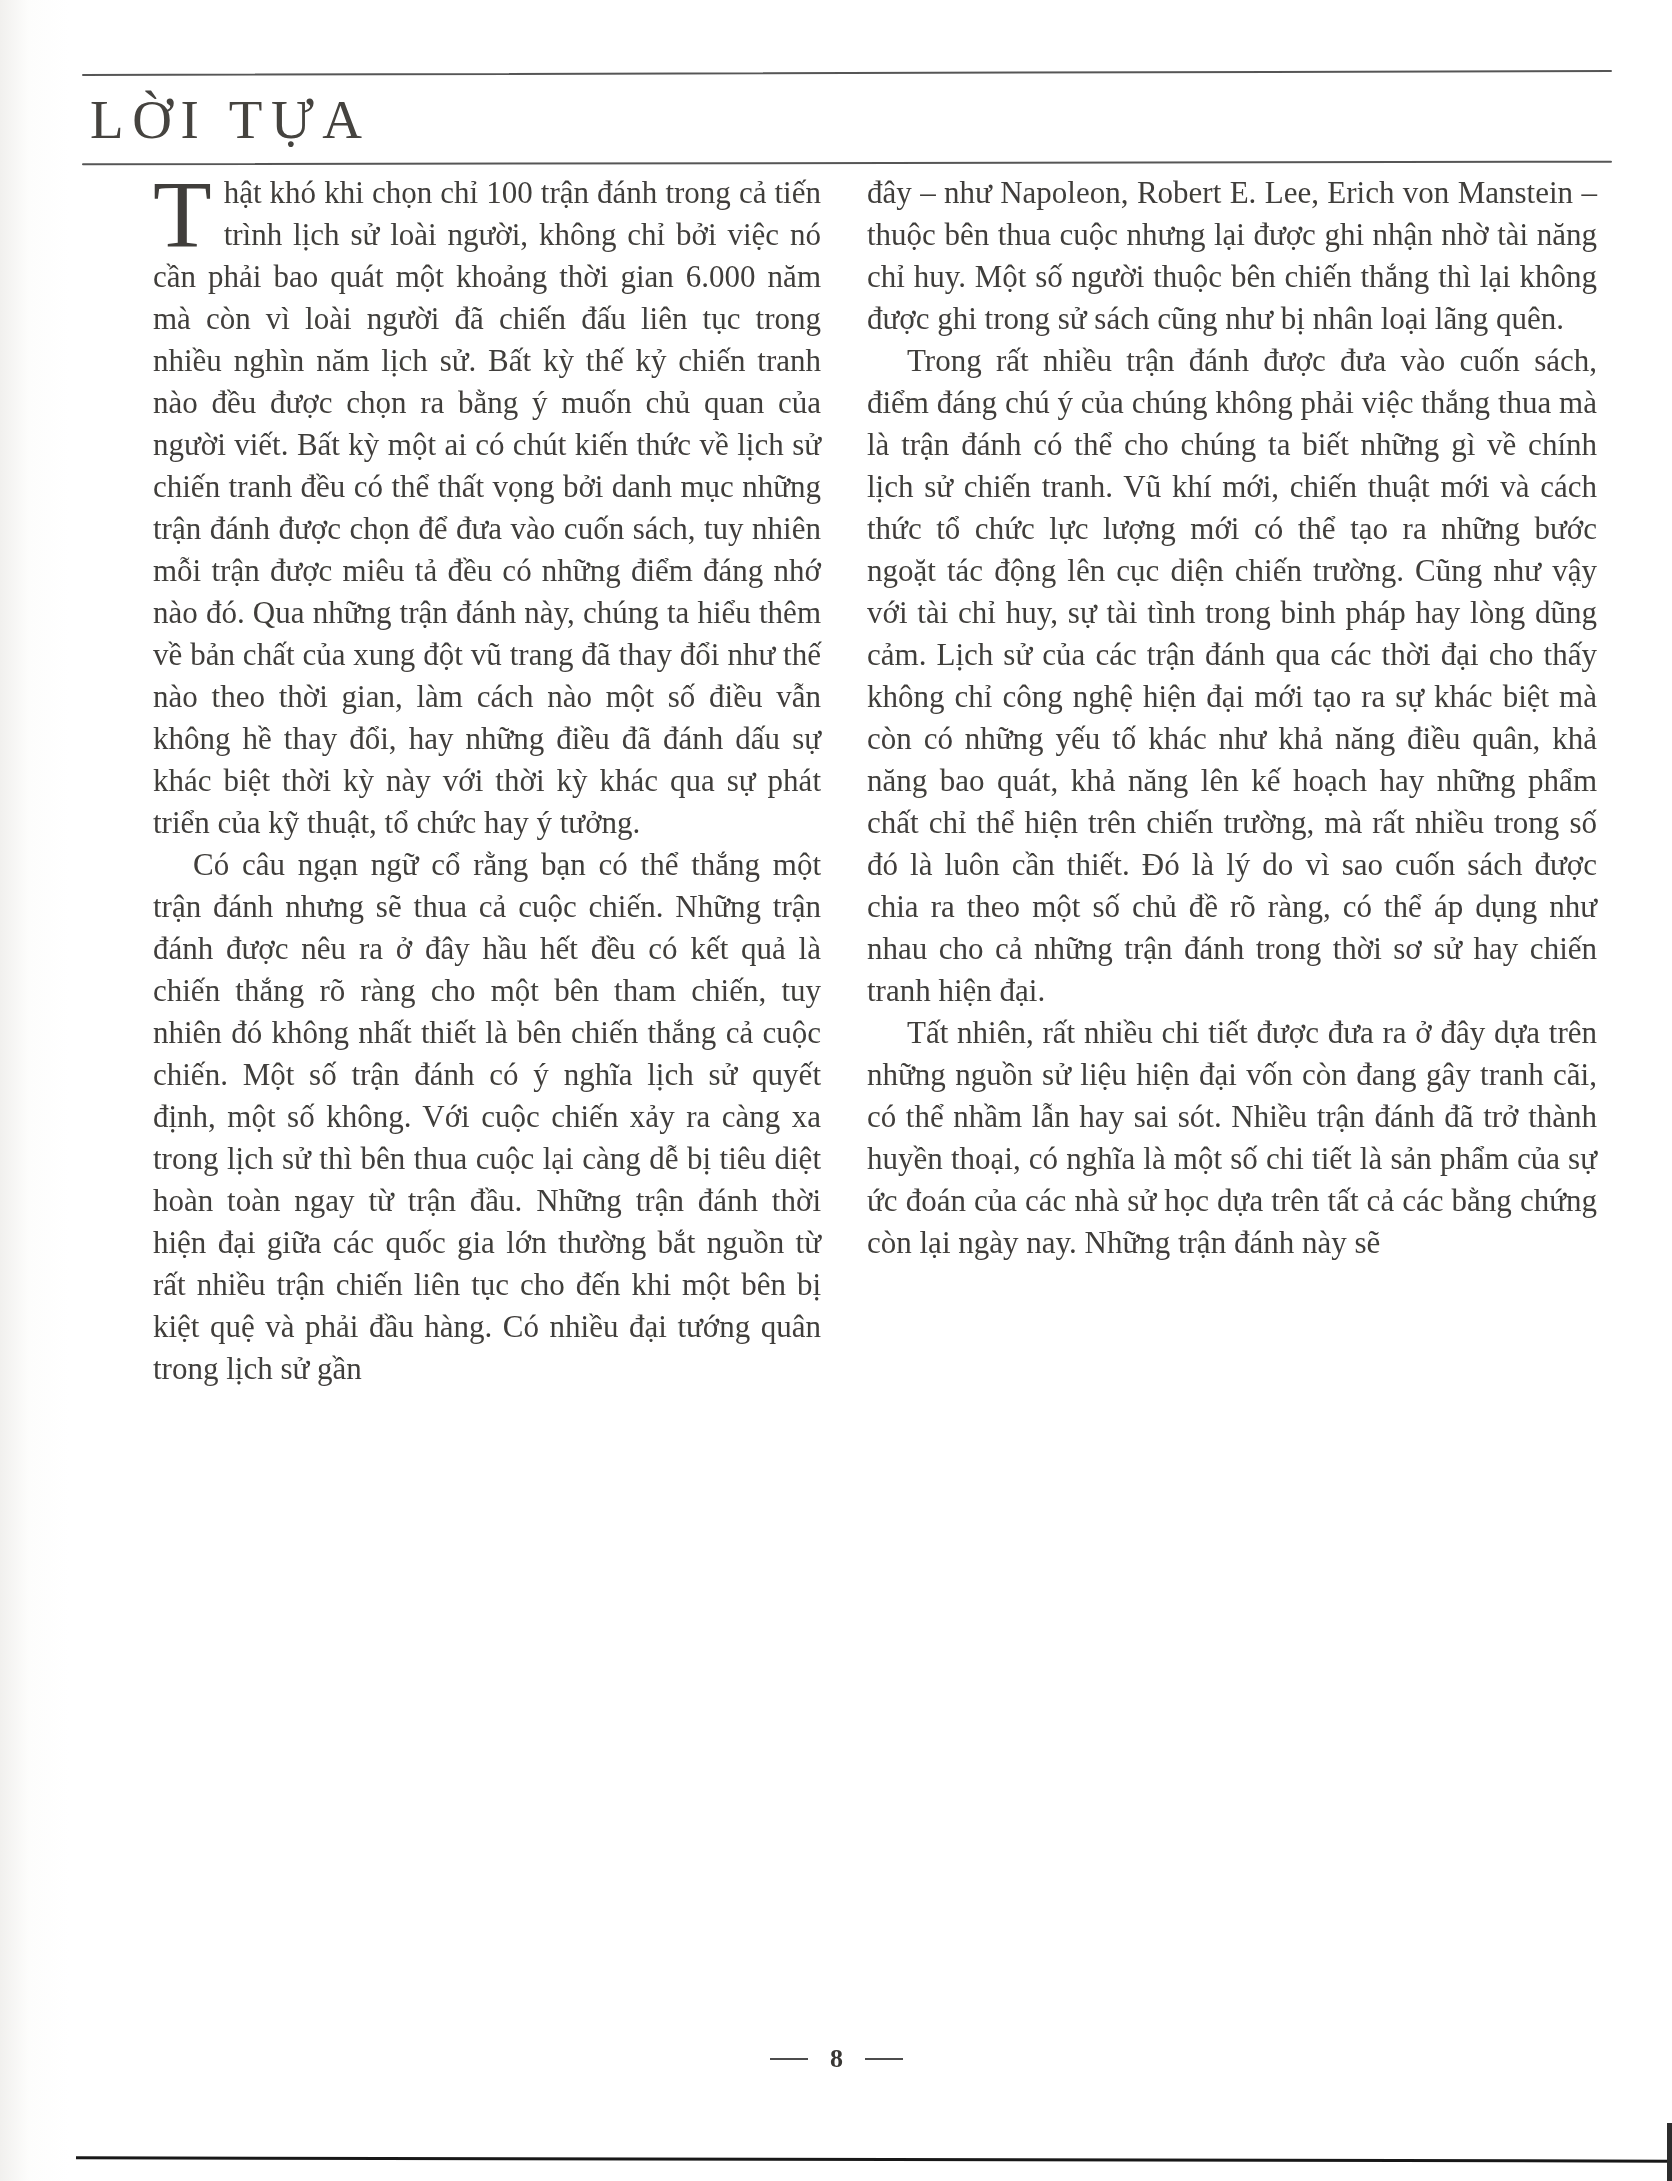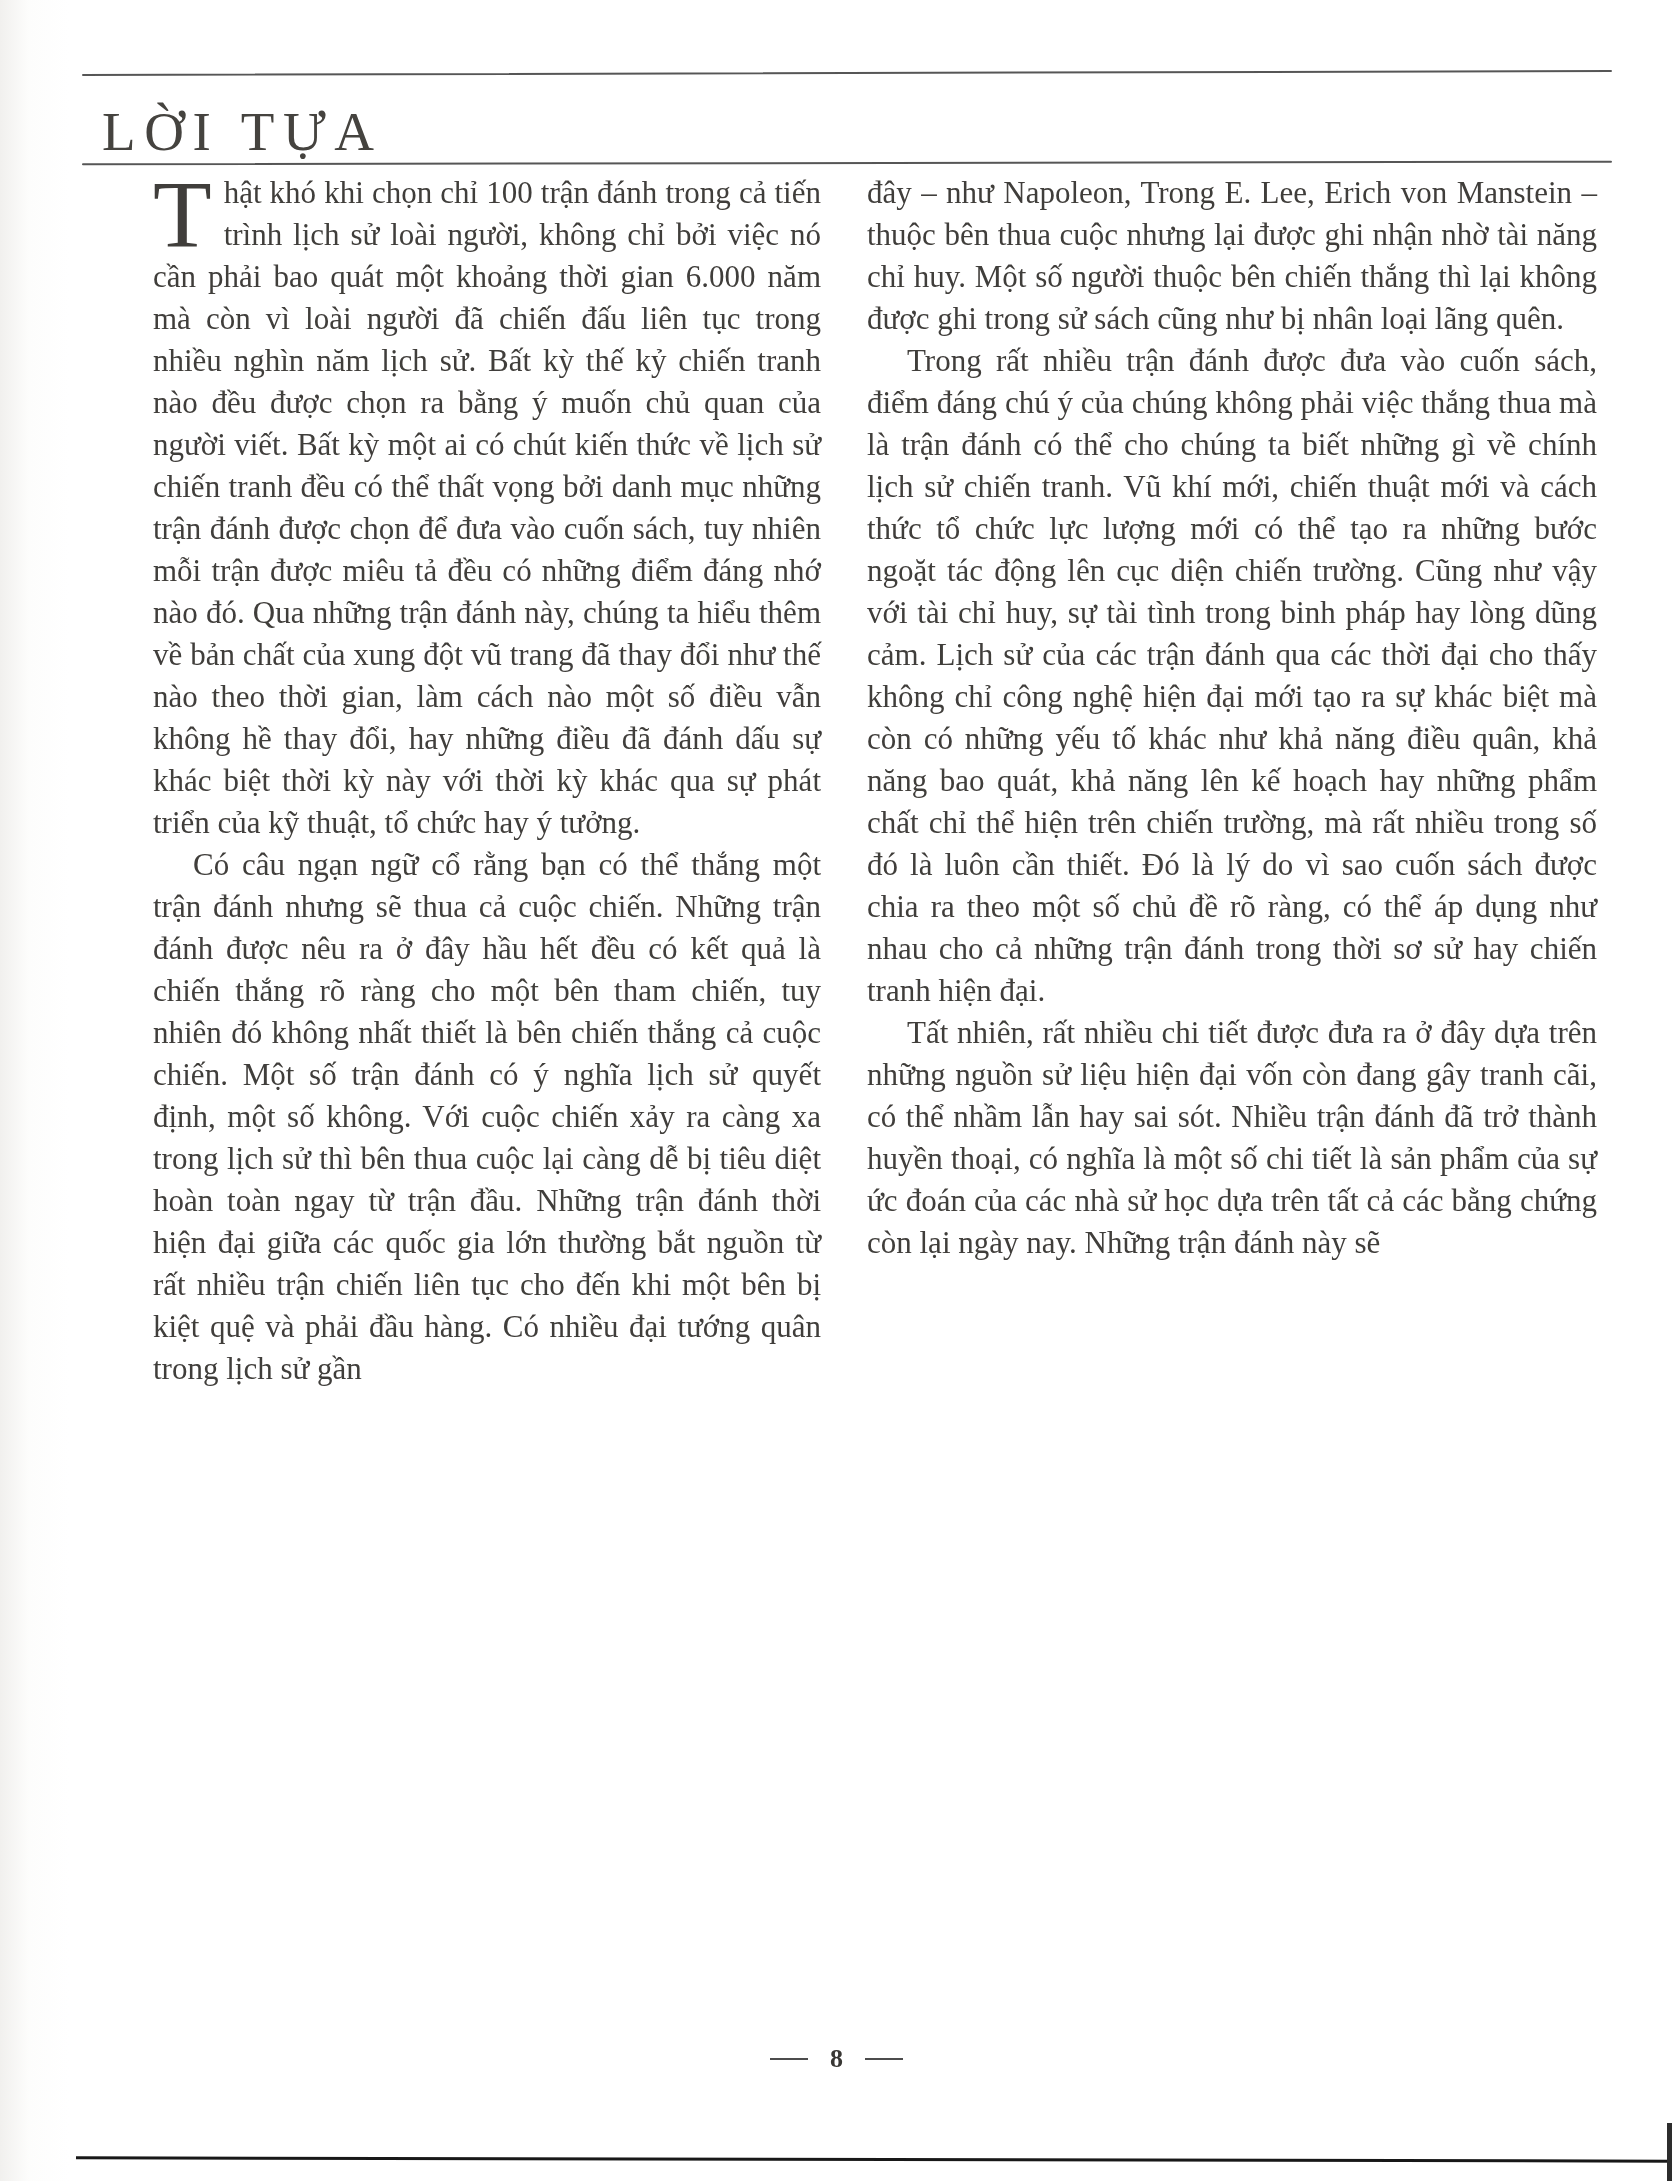--- a/index.html
+++ b/index.html
@@ -26,21 +26,21 @@
     height: 1.7px;
     background: #565656;
     border-radius: 1.7px;
   }
   .rule-top { top: 72px; transform: rotate(-0.15deg); }
   .rule-title { top: 162px; transform: rotate(-0.1deg); }
   .title {
     position: absolute;
     left: 86px;
     top: 84px;
-    margin: 16px;
+    margin: 4px;
     font-size: 55px;
     font-weight: normal;
     letter-spacing: 8.6px;
     color: #45433f;
   }
   .column {
     position: absolute;
     top: 172px;
     font-size: 31px;
     line-height: 42px;
@@ -117,21 +117,21 @@
   <h1 class="title">LỜI TỰA</h1>
 
   <div class="rule rule-title"></div>
 
   <div class="column column-left">
     <p class="para"><span class="dropcap">T</span><span>hật khó khi chọn chỉ 100 trận đánh trong cả tiến trình lịch sử loài người, không chỉ bởi việc nó cần phải bao quát một khoảng thời gian 6.000 năm mà còn vì loài người đã chiến đấu liên tục trong nhiều nghìn năm lịch sử. Bất kỳ thế kỷ chiến tranh nào đều được chọn ra bằng ý muốn chủ quan của người viết. Bất kỳ một ai có chút kiến thức về lịch sử chiến tranh đều có thể thất vọng bởi danh mục những trận đánh được chọn để đưa vào cuốn sách, tuy nhiên mỗi trận được miêu tả đều có những điểm đáng nhớ nào đó. Qua những trận đánh này, chúng ta hiểu thêm về bản chất của xung đột vũ trang đã thay đổi như thế nào theo thời gian, làm cách nào một số điều vẫn không hề thay đổi, hay những điều đã đánh dấu sự khác biệt thời kỳ này với thời kỳ khác qua sự phát triển của kỹ thuật, tổ chức hay ý tưởng.</span></p>
     <p class="para indent">Có câu ngạn ngữ cổ rằng bạn có thể thắng một trận đánh nhưng sẽ thua cả cuộc chiến. Những trận đánh được nêu ra ở đây hầu hết đều có kết quả là chiến thắng rõ ràng cho một bên tham chiến, tuy nhiên đó không nhất thiết là bên chiến thắng cả cuộc chiến. Một số trận đánh có ý nghĩa lịch sử quyết định, một số không. Với cuộc chiến xảy ra càng xa trong lịch sử thì bên thua cuộc lại càng dễ bị tiêu diệt hoàn toàn ngay từ trận đầu. Những trận đánh thời hiện đại giữa các quốc gia lớn thường bắt nguồn từ rất nhiều trận chiến liên tục cho đến khi một bên bị kiệt quệ và phải đầu hàng. Có nhiều đại tướng quân trong lịch sử gần</p>
   </div>
 
   <div class="column column-right">
-    <p class="para">đây – như Napoleon, Trong E. Lee, Erich von Manstein – thuộc bên thua cuộc nhưng lại được ghi nhận nhờ tài năng chỉ huy. Một số người thuộc bên chiến thắng thì lại không được ghi trong sử sách cũng như bị nhân loại lãng quên.</p>
+    <p class="para">đây – như Napoleon, Robert E. Lee, Erich von Manstein – thuộc bên thua cuộc nhưng lại được ghi nhận nhờ tài năng chỉ huy. Một số người thuộc bên chiến thắng thì lại không được ghi trong sử sách cũng như bị nhân loại lãng quên.</p>
     <p class="para indent">Trong rất nhiều trận đánh được đưa vào cuốn sách, điểm đáng chú ý của chúng không phải việc thắng thua mà là trận đánh có thể cho chúng ta biết những gì về chính lịch sử chiến tranh. Vũ khí mới, chiến thuật mới và cách thức tổ chức lực lượng mới có thể tạo ra những bước ngoặt tác động lên cục diện chiến trường. Cũng như vậy với tài chỉ huy, sự tài tình trong binh pháp hay lòng dũng cảm. Lịch sử của các trận đánh qua các thời đại cho thấy không chỉ công nghệ hiện đại mới tạo ra sự khác biệt mà còn có những yếu tố khác như khả năng điều quân, khả năng bao quát, khả năng lên kế hoạch hay những phẩm chất chỉ thể hiện trên chiến trường, mà rất nhiều trong số đó là luôn cần thiết. Đó là lý do vì sao cuốn sách được chia ra theo một số chủ đề rõ ràng, có thể áp dụng như nhau cho cả những trận đánh trong thời sơ sử hay chiến tranh hiện đại.</p>
     <p class="para indent">Tất nhiên, rất nhiều chi tiết được đưa ra ở đây dựa trên những nguồn sử liệu hiện đại vốn còn đang gây tranh cãi, có thể nhầm lẫn hay sai sót. Nhiều trận đánh đã trở thành huyền thoại, có nghĩa là một số chi tiết là sản phẩm của sự ức đoán của các nhà sử học dựa trên tất cả các bằng chứng còn lại ngày nay. Những trận đánh này sẽ</p>
   </div>
 
   <div class="footer">
     <div class="pagenum-row">
       <span class="pagenum-dash"></span>
       <span class="pagenum">8</span>
       <span class="pagenum-dash"></span>
     </div>

